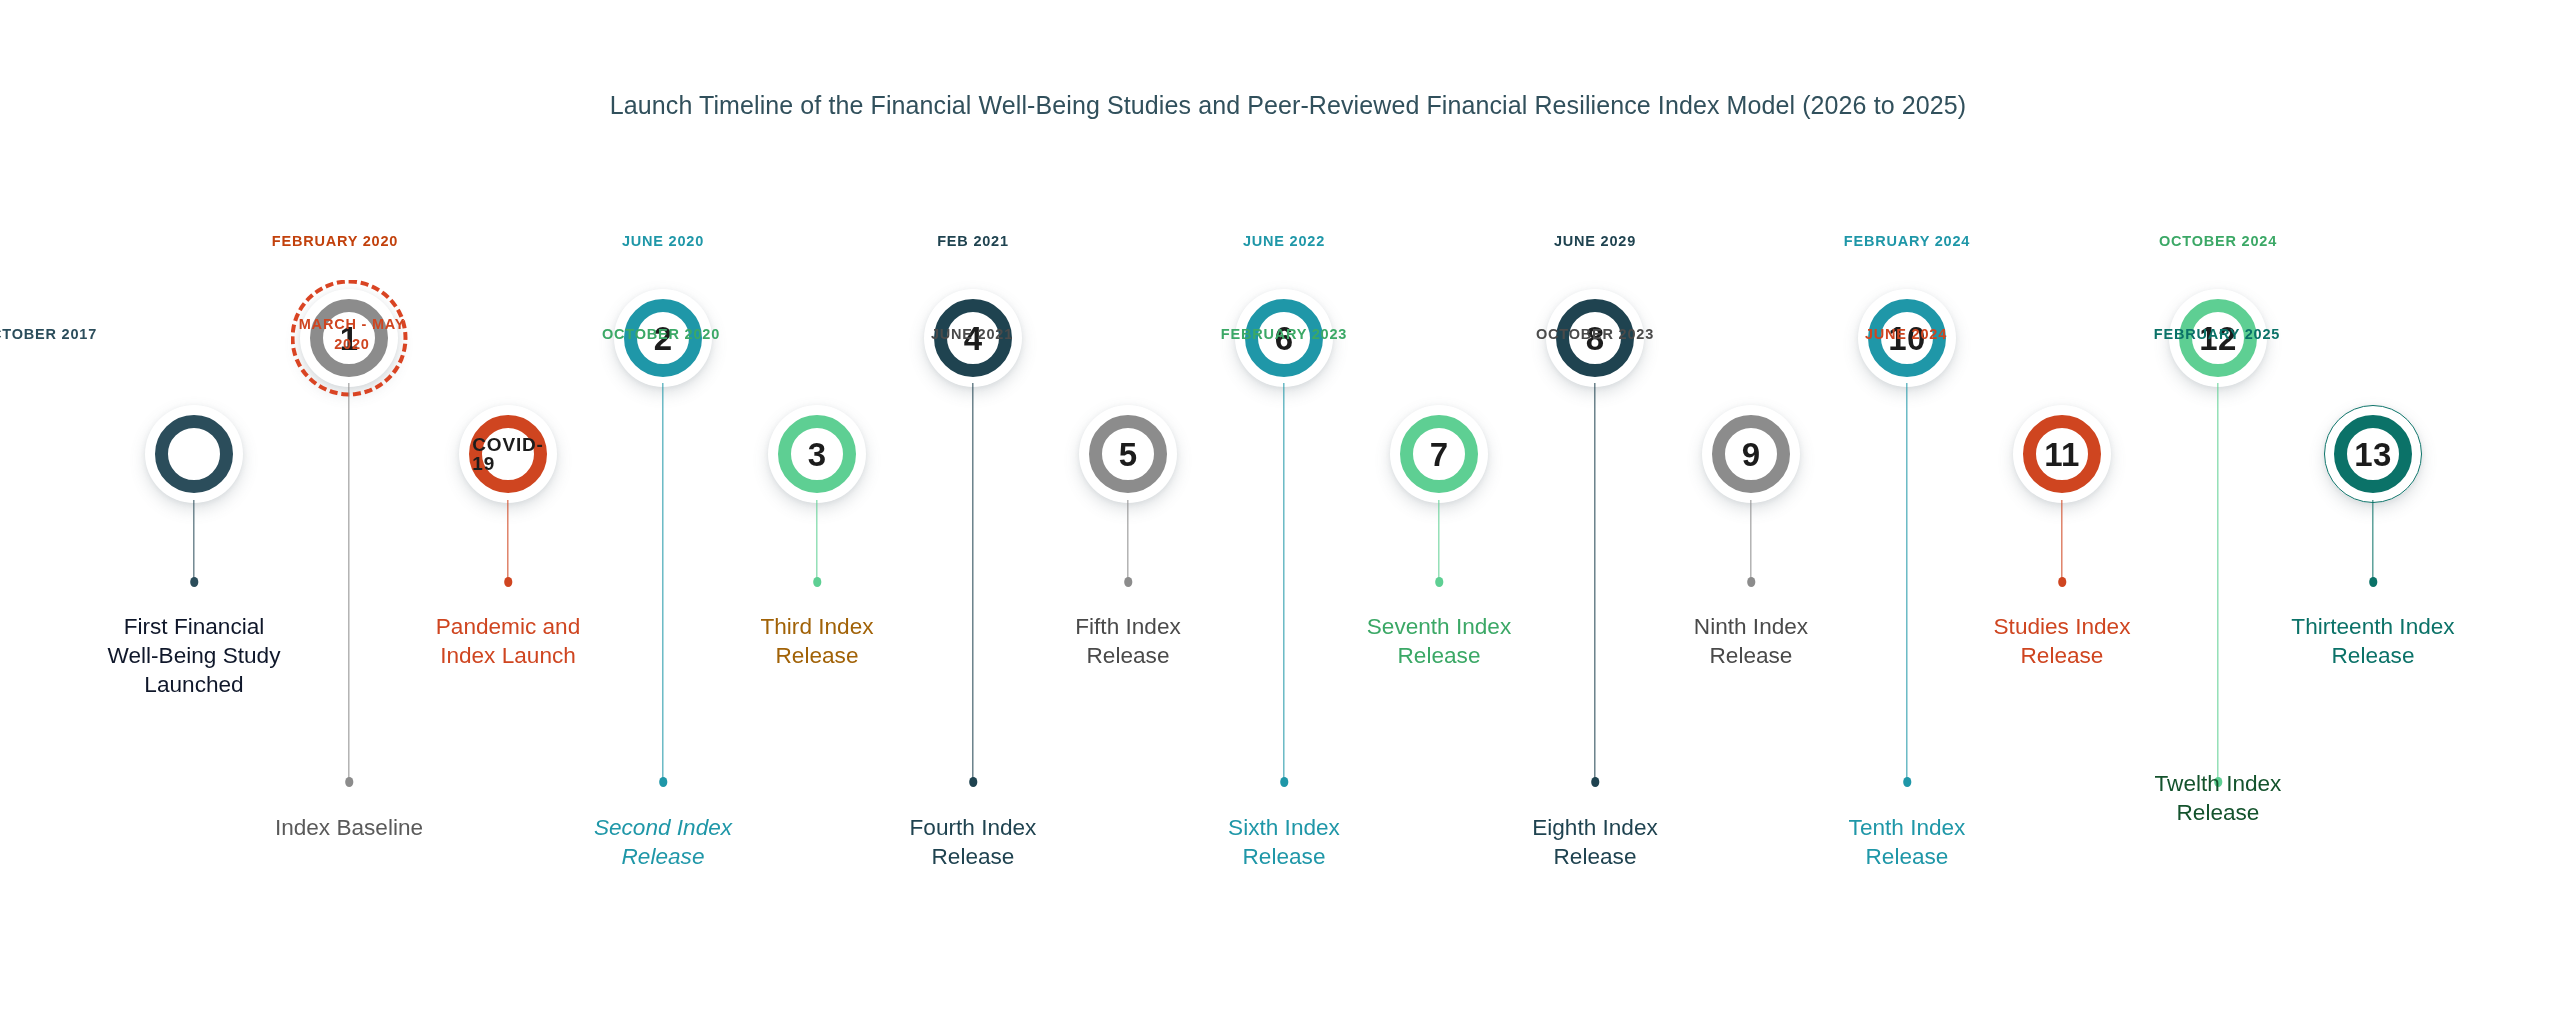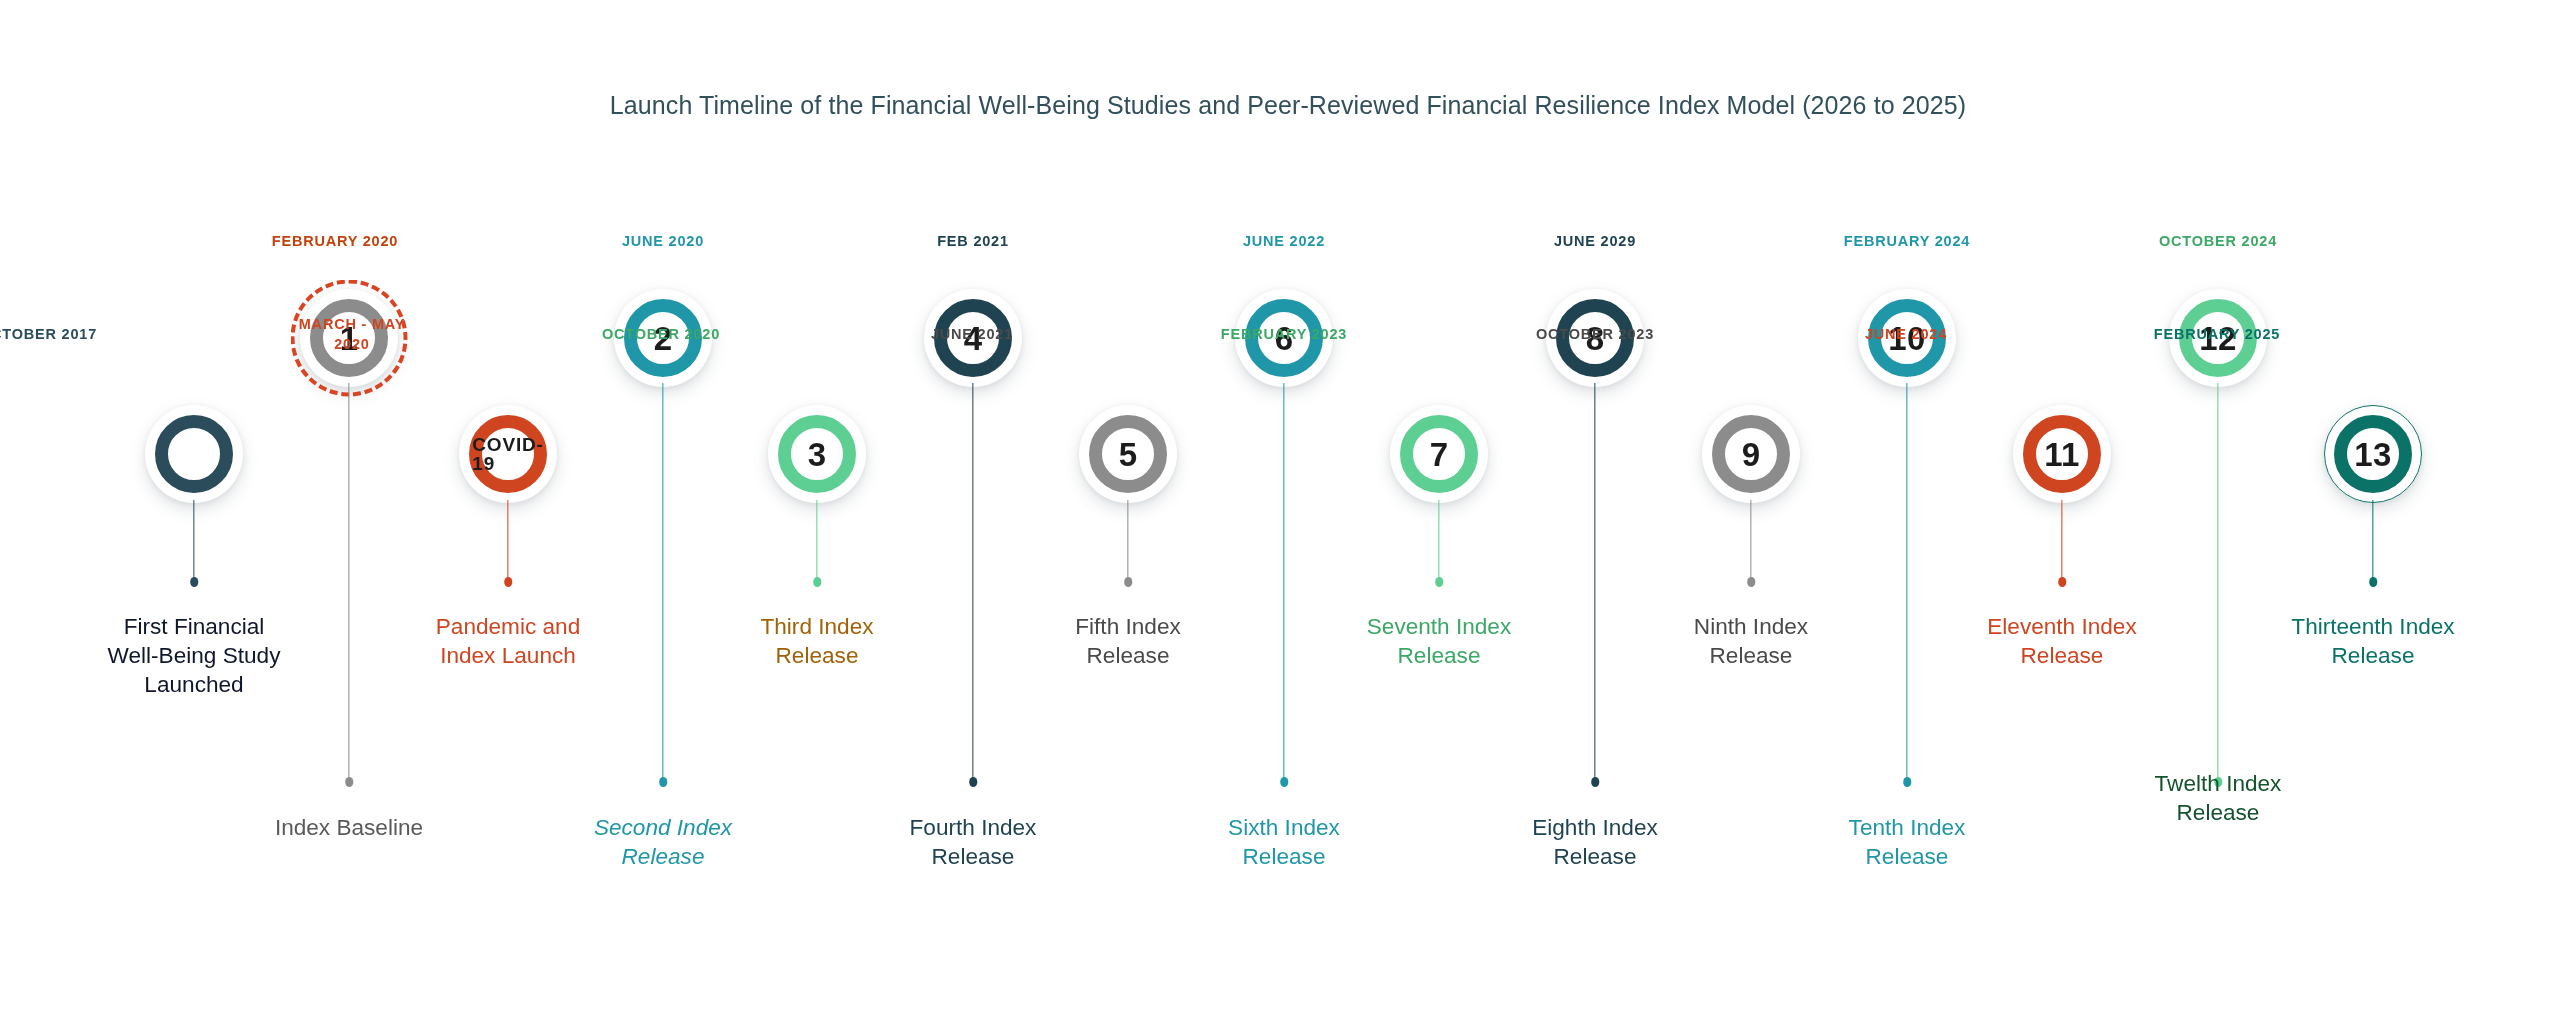--- a/index.html
+++ b/index.html
@@ -306,21 +306,21 @@
         <div class="ring-wrap" style="width: 98px; height: 98px;">
           <div class="ring" style="width: 78px; height: 78px; border: 13.2px solid rgb(207, 69, 32);">
             <span class="node-number">11</span>
           </div>
         </div>
       </div>
       <div class="date-label" style="color: rgb(207, 69, 32); left: 1906px; top: 335px;">JUNE 2024</div>
       <div class="stem" style="left: 2062px; top: 500px; height: 83px; background: rgb(207, 69, 32);">
         <div class="stem-dot" style="background: rgb(207, 69, 32);"></div>
       </div>
-      <div class="desc-label" style="color: rgb(207, 69, 32); left: 2062px; top: 613px;">Eleventh Index
+      <div class="desc-label" style="color: rgb(207, 69, 32); left: 2062px; top: 613px;">Studies Index
 Release</div>
       <div class="node" style="left: 2218px; top: 338px;">
         <div class="ring-wrap" style="width: 98px; height: 98px;">
           <div class="ring" style="width: 78px; height: 78px; border: 13.2px solid rgb(94, 207, 147);">
             <span class="node-number">12</span>
           </div>
         </div>
       </div>
       <div class="date-label" style="color: rgb(59, 168, 102); left: 2218px; top: 242px;">OCTOBER 2024</div>
       <div class="stem" style="left: 2218px; top: 383px; height: 400px; background: rgb(94, 207, 147);">

